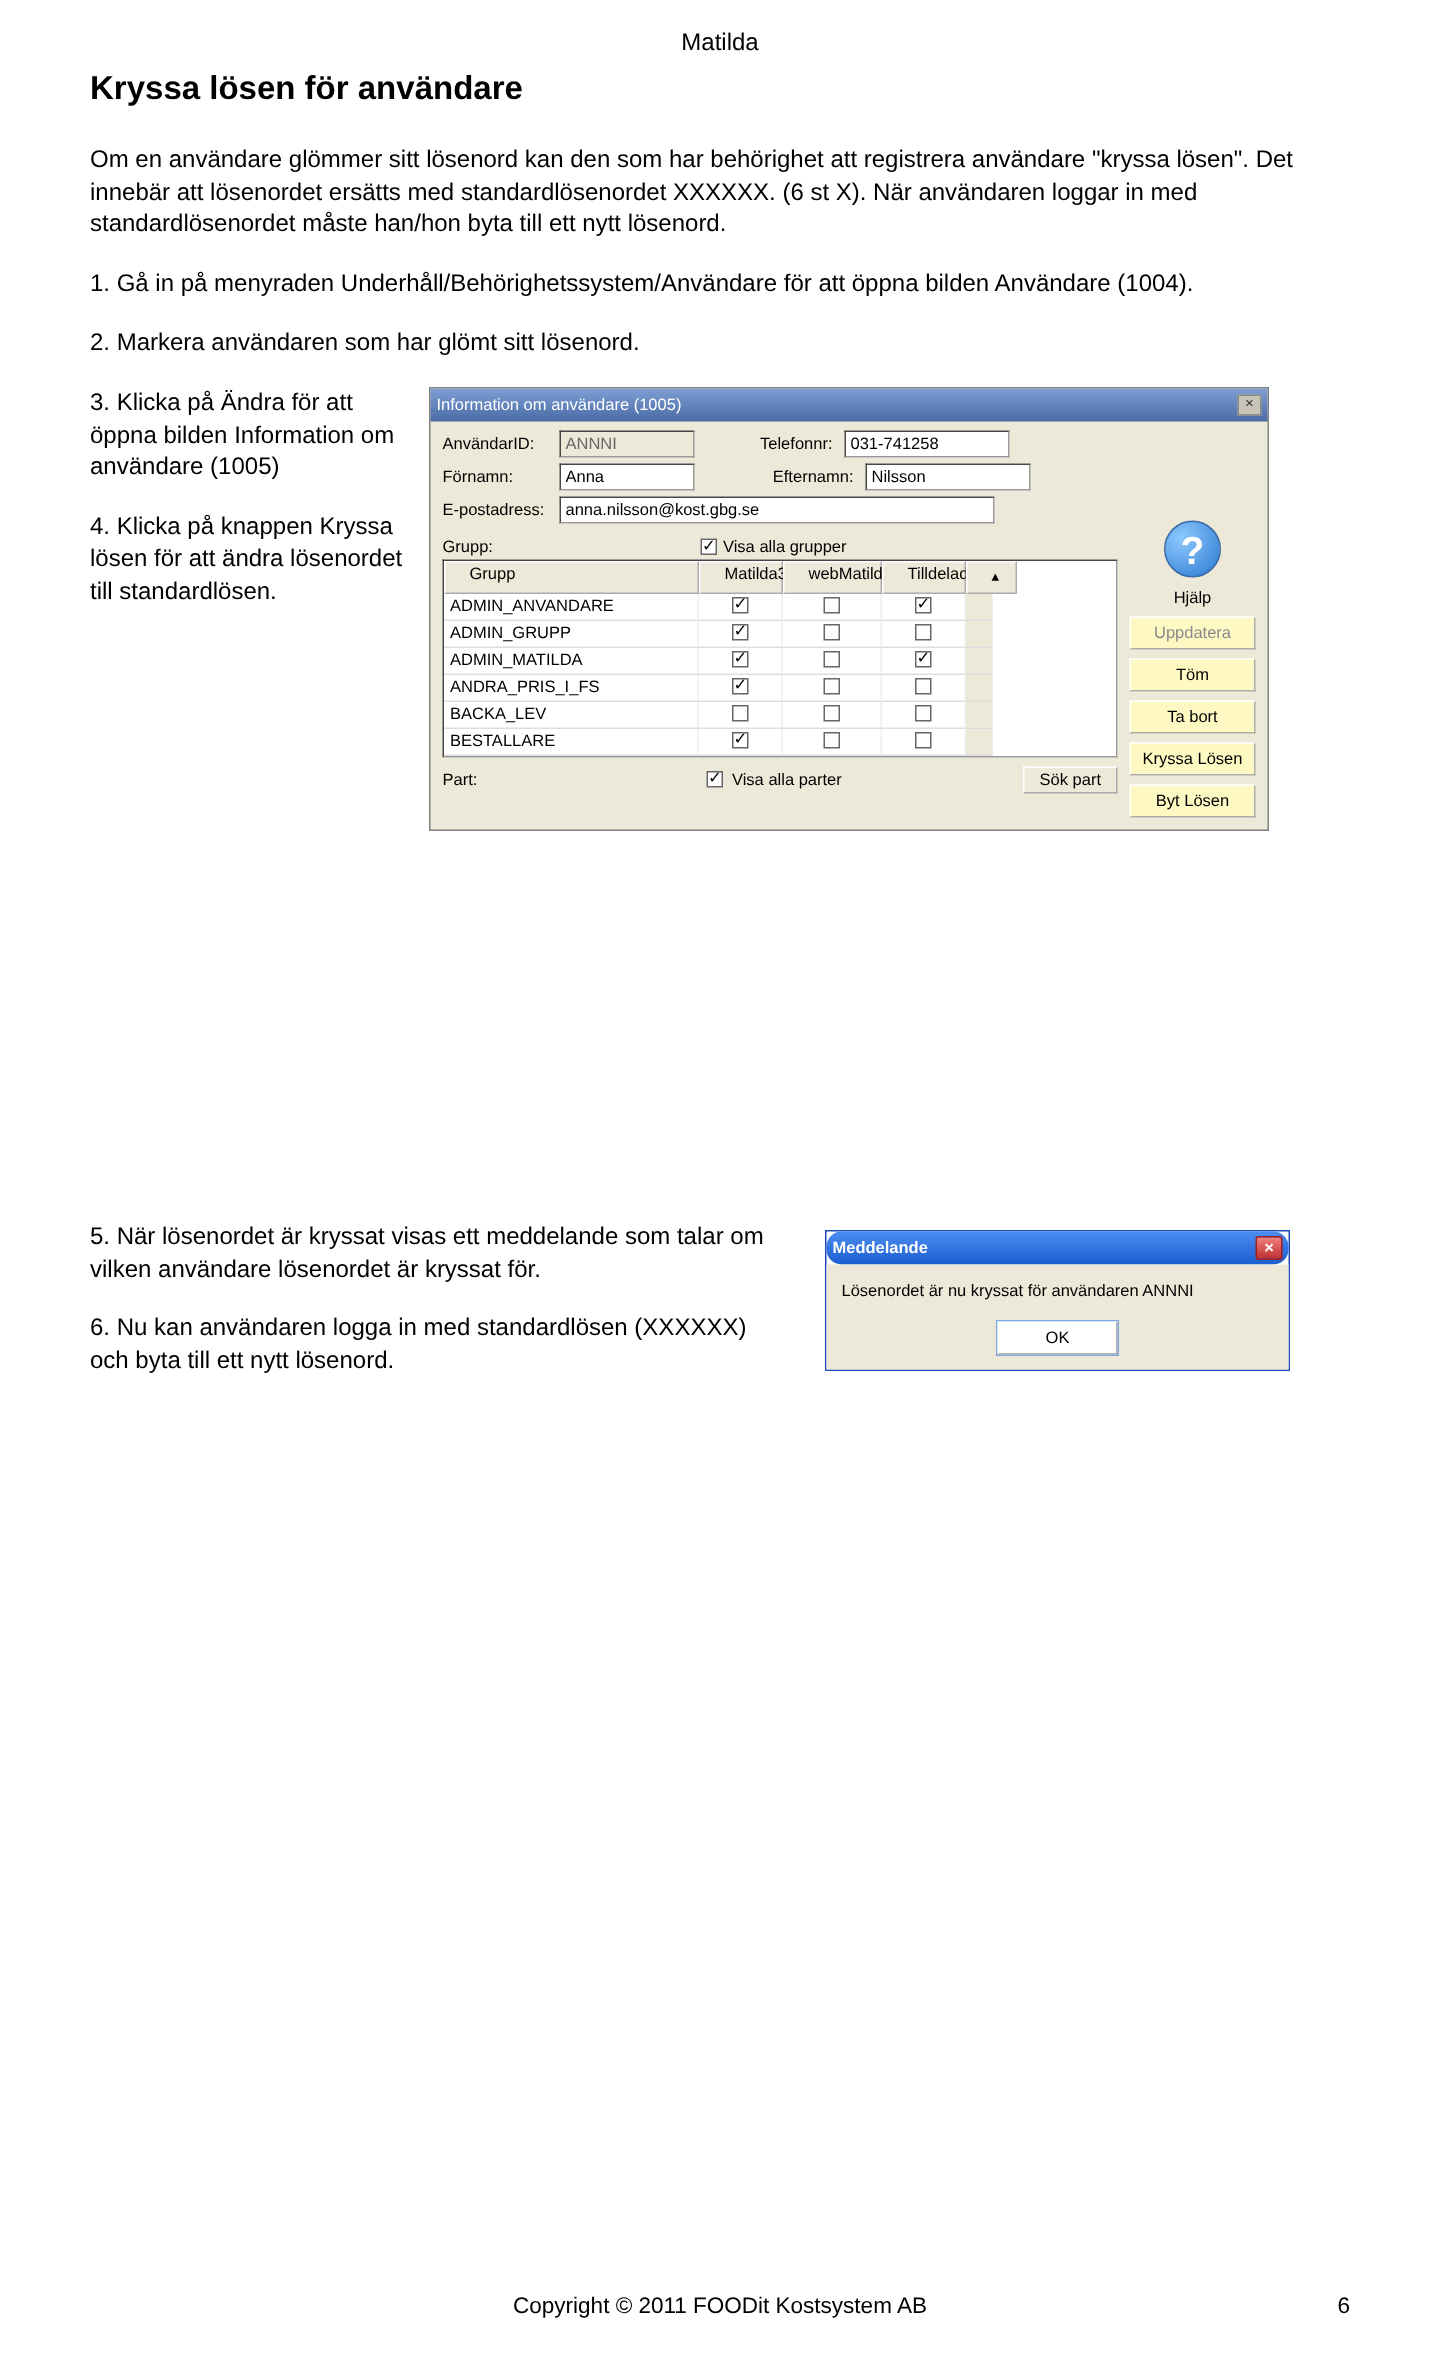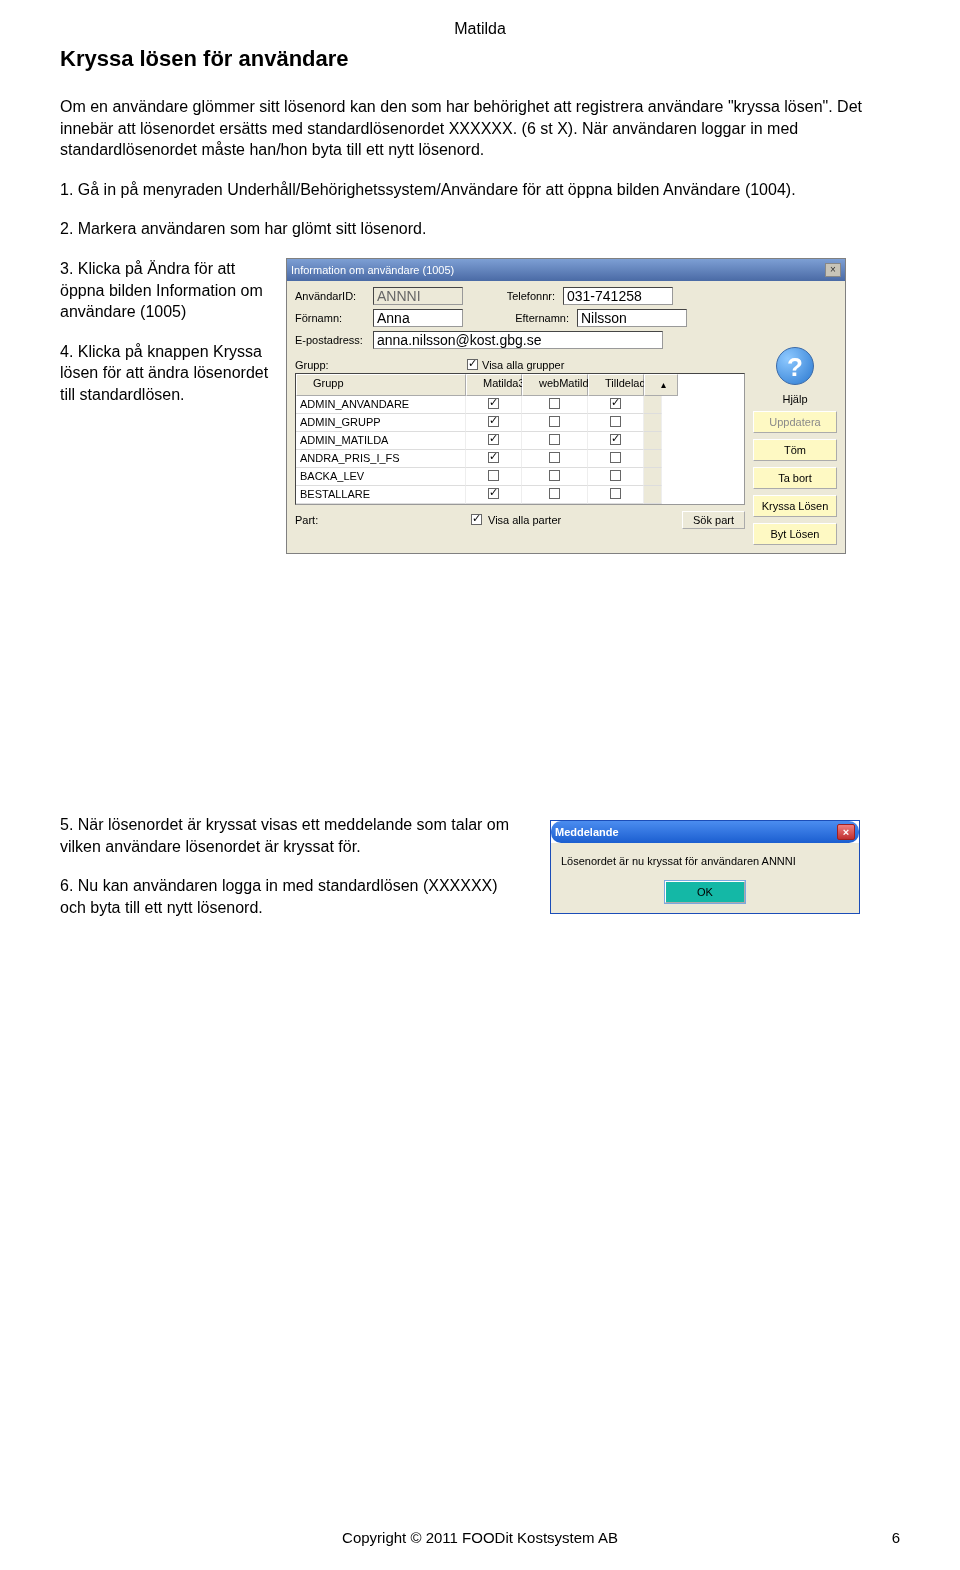--- a/index.html
+++ b/index.html
@@ -106,21 +106,21 @@
     padding-top: 60px;
   }
   .row { display: flex; align-items: center; margin-bottom: 4px; gap: 4px; }
   .lbl { width: 74px; }
   .lbl-s { width: 62px; text-align: right; padding-right: 4px;}
   .inpt {
     border: 1px inset #999;
     background: #fff;
     height: 18px;
     padding: 1px 3px;
-    font-size: 14px;
+    font-size: 11px;
     font-family: Tahoma, Arial, sans-serif;
   }
   .inpt.gray { background: #ece9d8; color: #666; }
   .chk-row { display:flex; align-items:center; gap:4px; margin: 4px 0 2px 0;}
   .tbl {
     border: 1px inset #999;
     background: #fff;
     margin-top: 2px;
   }
   .tbl-head, .tbl-row {
@@ -214,21 +214,21 @@
   .msg-body {
     background:#ece9d8;
     padding: 12px 10px 10px 10px;
   }
   .msg-text { margin-bottom: 14px; }
   .ok-btn {
     display:block;
     margin: 0 auto;
     width: 80px;
     border:1px outset #fff;
-    background:#14b8a6;
+    background:#ffffff;
     height:22px;
     font-size:11px;
     text-align:center;
     line-height:20px;
     box-shadow: 0 0 0 1px #7aa7e0;
   }
 </style>
 </head>
 <body>
 

